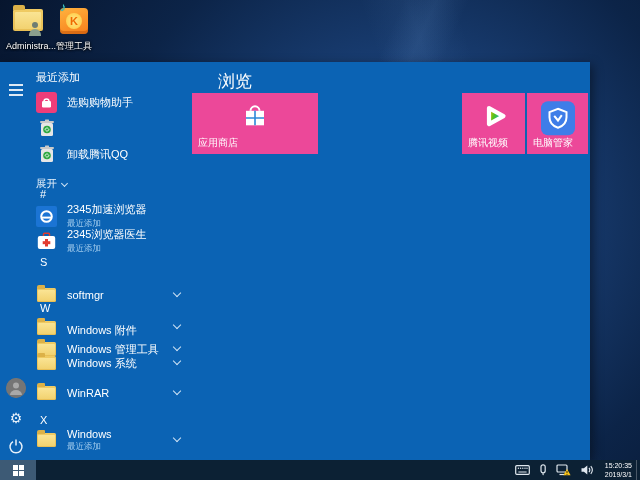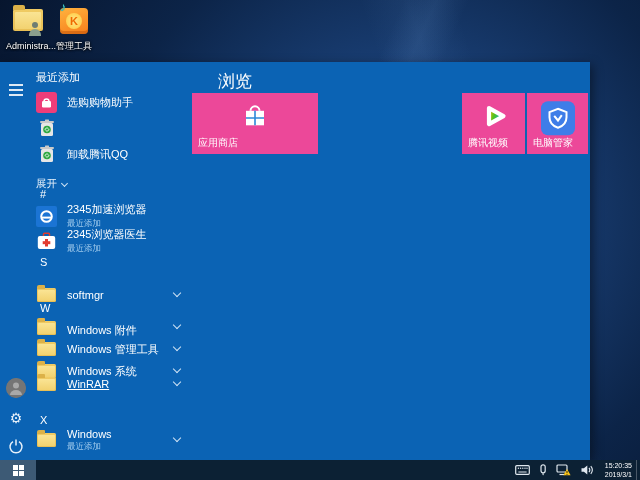--- a/index.html
+++ b/index.html
@@ -225,28 +225,28 @@
       <span class="tx">Windows 附件</span>
       <span class="chev"></span>
     </div>
     <div class="row" style="top:276px; height:22px;text-align:right;">
       <span class="ic">
           <span class="folder"></span>
         </span>
       <span class="tx">Windows 管理工具</span>
       <span class="chev"></span>
     </div>
-    <div class="row" style="top:298px; height:22px;">
+    <div class="row" style="top:290px; height:22px;">
       <span class="ic">
           <span class="folder"></span>
         </span>
       <span class="tx">Windows 系统</span>
       <span class="chev"></span>
     </div>
-    <div class="row" style="top:311px; height:22px;text-decoration:underline;">
+    <div class="row" style="top:320px; height:22px;">
       <span class="ic">
           <span class="folder"></span>
         </span>
       <span class="tx">WinRAR</span>
       <span class="chev"></span>
     </div>
 
     <div class="sec-letter" style="top:352px;">X</div>
 
     <div class="row" style="top:365px; height:26px;">

